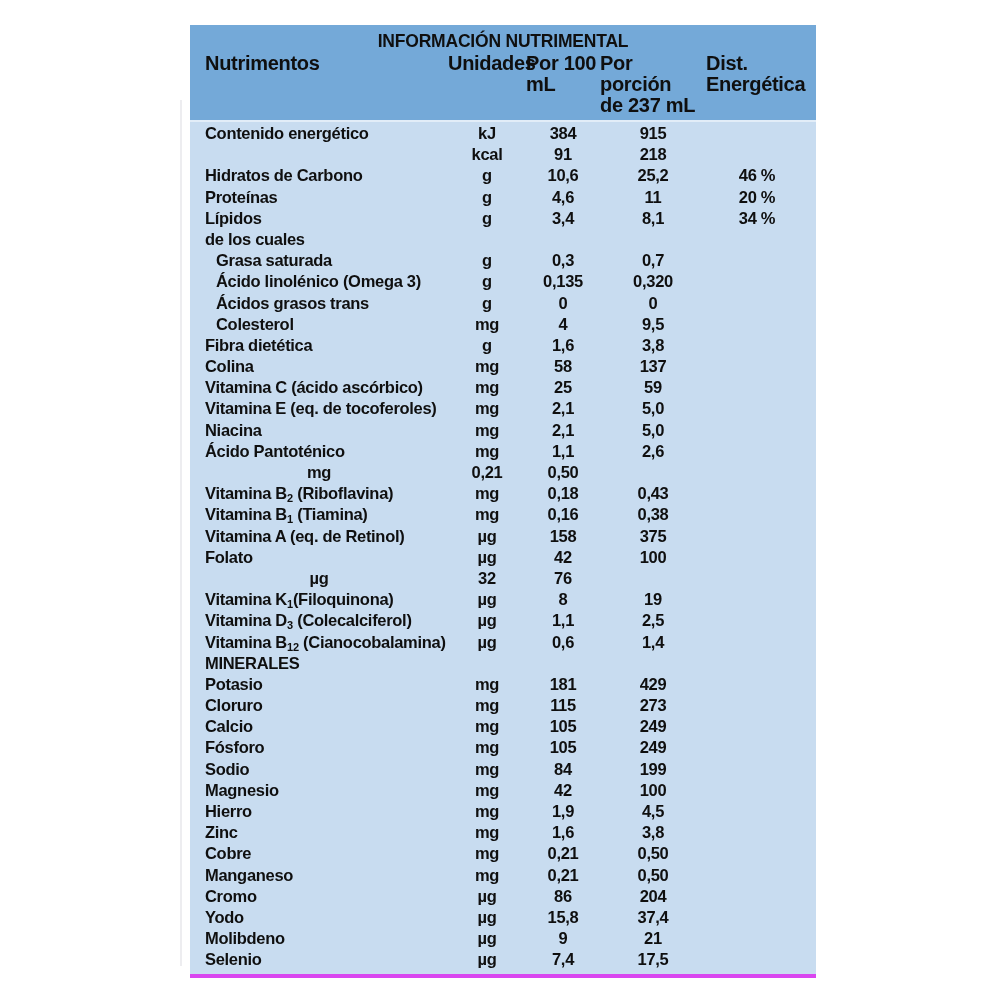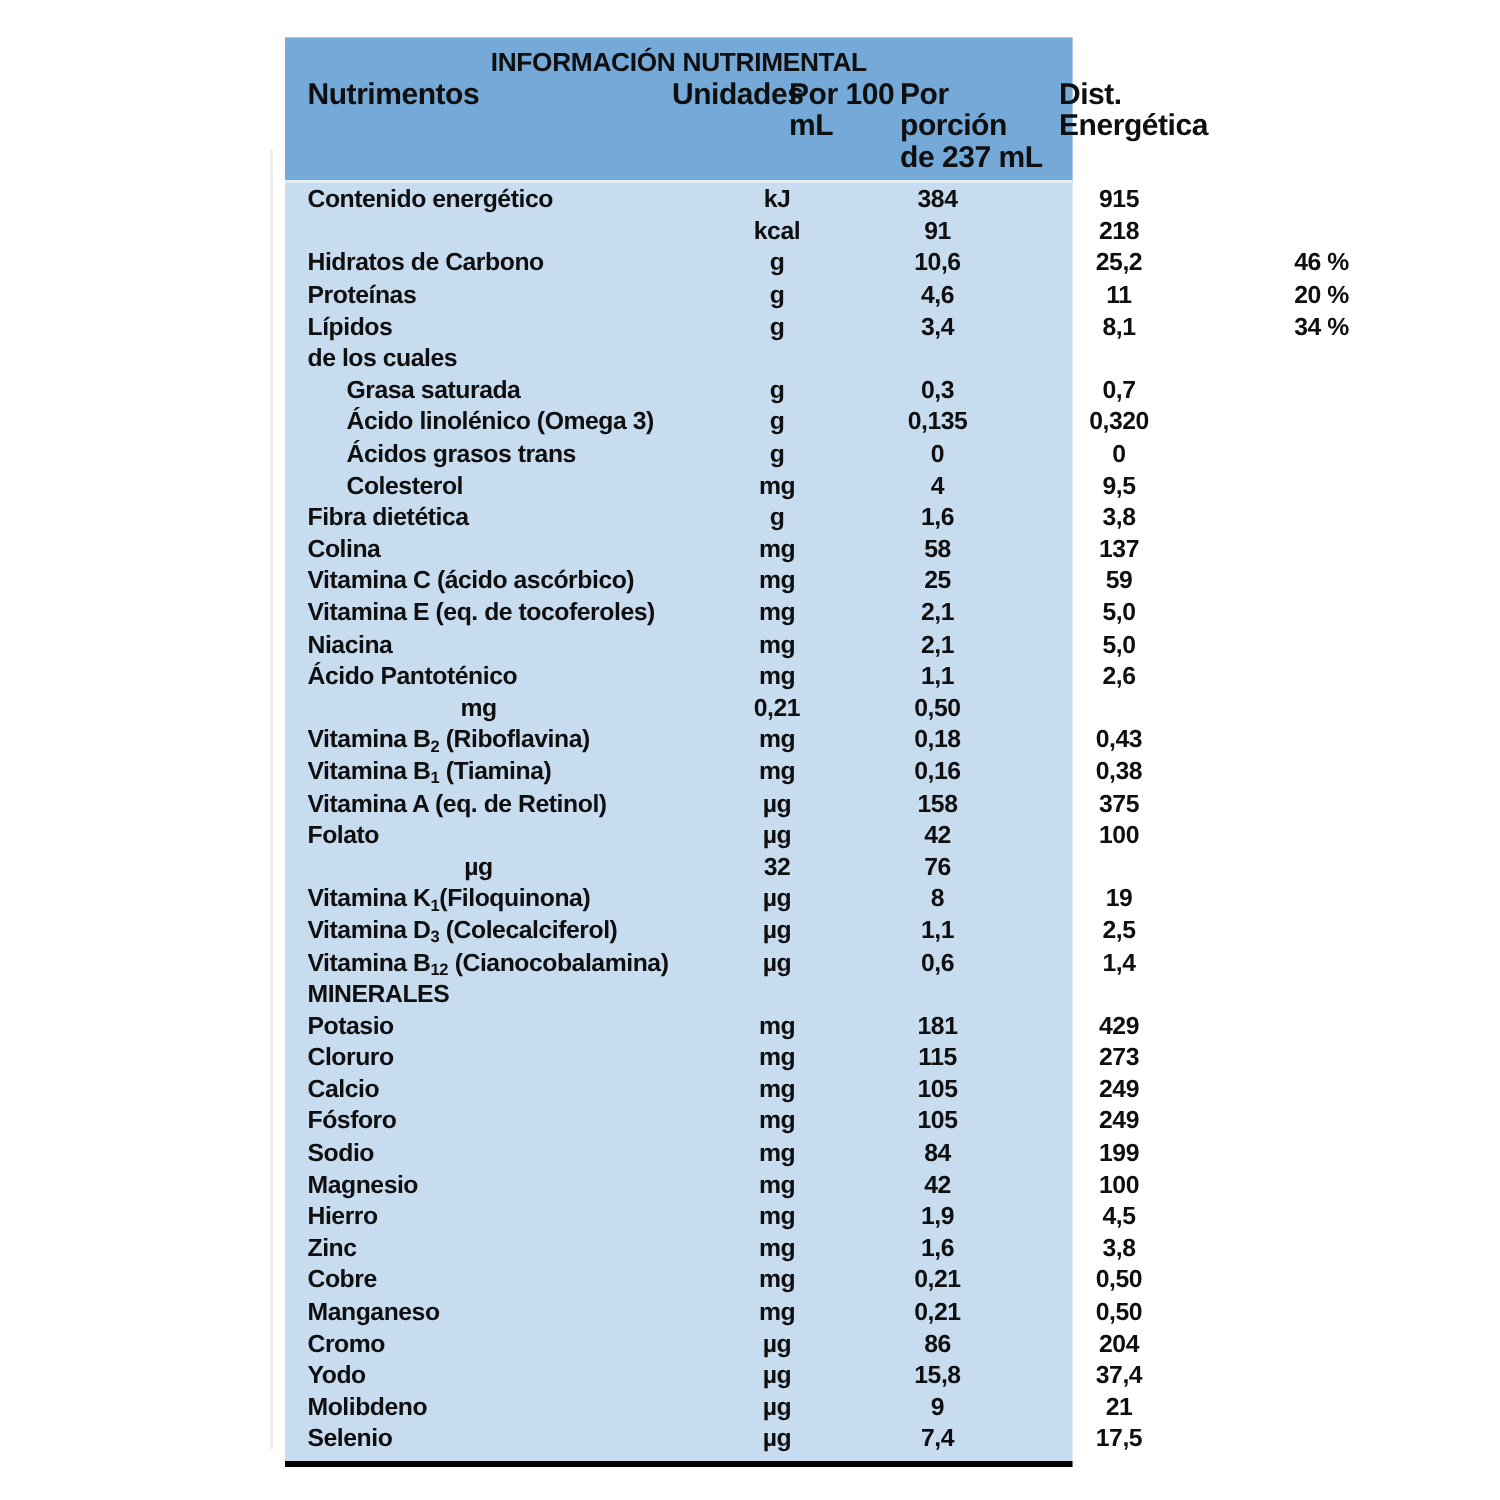--- a/index.html
+++ b/index.html
@@ -14,23 +14,23 @@
     width:1000px;height:1000px;background:#ffffff;
     font-family:"Liberation Sans", sans-serif;
     font-weight:bold;color:var(--ink);
     position:relative;overflow:hidden;
   }
   .edge-line{
     position:absolute;left:180px;top:100px;width:2px;height:866px;
     background:#ededf0;
   }
   .label{
-    position:absolute;left:190px;top:25px;width:525px;
+    position:absolute;left:190px;top:25px;width:626px;
     background:var(--body-bg);
-    border-bottom:4px solid #000000;
+    border-bottom:4px solid #d946ef;
   }
   .label-header{
     background:var(--header-bg);
     padding-top:7px;
     border-bottom:2px solid var(--separator);
   }
   .label-title{
     text-align:center;
     font-size:17.5px;
     letter-spacing:-0.2px;
@@ -49,25 +49,24 @@
   .colheads .h span{display:block;}
   .tbody{padding:1px 0 3px 0;}
   .row{
     display:grid;
     grid-template-columns:258px 78px 74px 106px 102px;
     height:21.2px;
     align-items:center;
     font-size:16.5px;
     letter-spacing:-0.3px;
     white-space:nowrap;
-    gap:31px;
   }
   .row .c{text-align:center;line-height:21.2px;}
   .row .c.name{text-align:left;padding-left:15px;overflow:visible;}
-  .row .c.name.indent{padding-left:41px;}
+  .row .c.name.indent{padding-left:26px;}
   .row .c.name sub{
     font-size:11px;
     line-height:0;
     vertical-align:-3px;
     letter-spacing:-0.2px;
   }
 </style>
 </head>
 <body>
 

